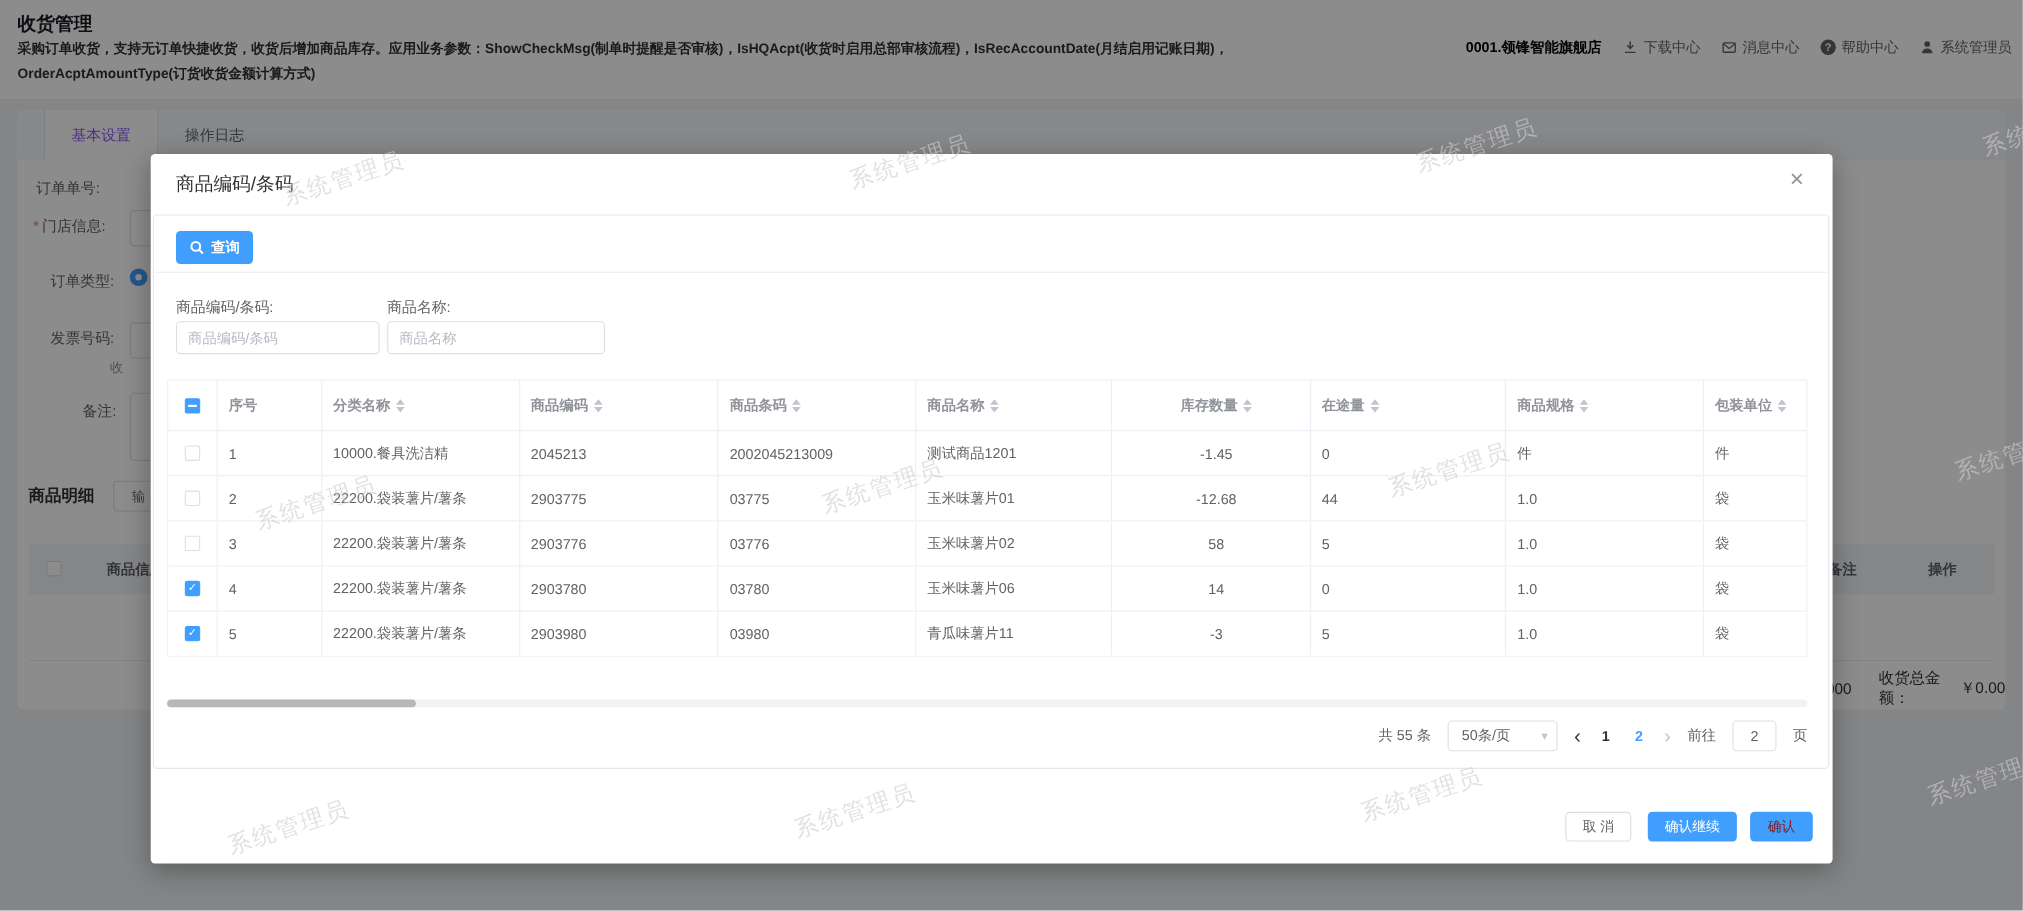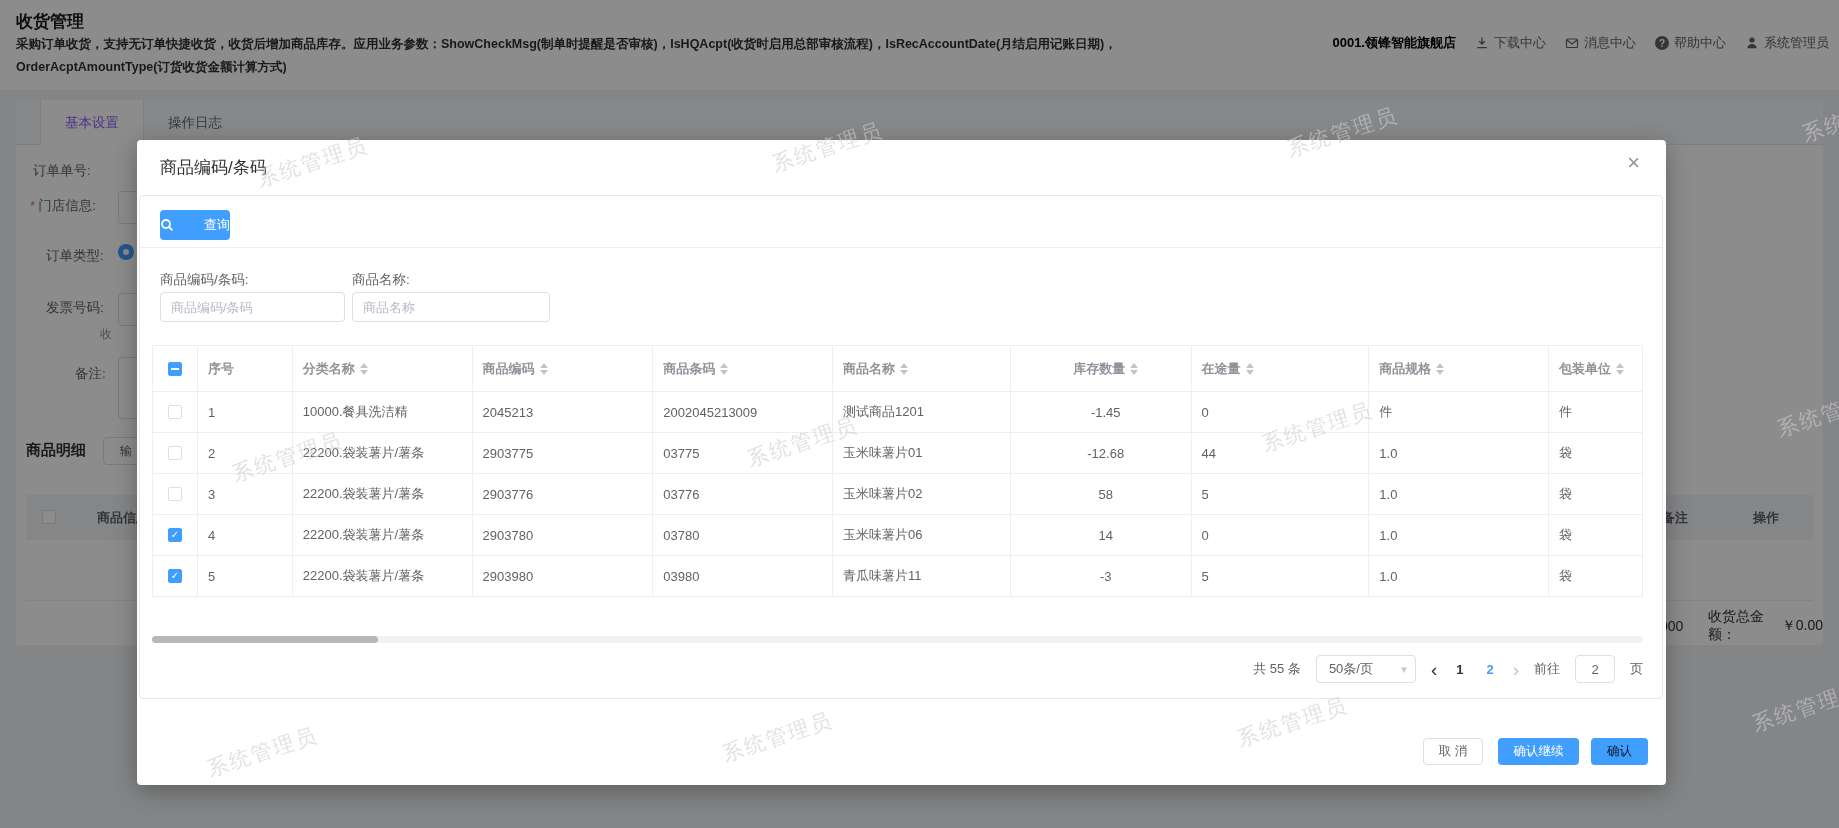--- a/index.html
+++ b/index.html
@@ -43,21 +43,21 @@
   
   .dim { position:absolute; inset:0; background:rgba(0,0,0,0.45); z-index:50; }
 
   
   .modal { position:absolute; left:137px; top:140px; width:1529px; height:645px; background:#fff; border-radius:4px;
            z-index:100; box-shadow:0 6px 24px rgba(0,0,0,0.3); }
   .m-title { position:absolute; left:23px; top:16px; font-size:17px; color:#303133; }
   .m-close { position:absolute; right:26px; top:12px; font-size:22px; color:#909399; cursor:pointer; line-height:1; font-weight:300; }
   .m-card { position:absolute; left:2px; top:55px; width:1524px; height:504px; border:1px solid #e4e7ed; border-radius:4px; background:#fff; }
   .q-btn { position:absolute; left:23px; top:70px; width:70px; height:30px; background:#409eff; border-radius:4px; color:#fff;
-           display:flex; align-items:center; justify-content:space-between; gap:6px; font-size:13px; cursor:pointer; }
+           display:flex; align-items:center; justify-content:center; gap:6px; font-size:13px; cursor:pointer;font-weight:bold; }
   .m-div1 { position:absolute; left:3px; right:4px; top:107px; border-top:1px solid #ebeef5; }
   .f-label { position:absolute; top:131px; font-size:13.5px; color:#606266; }
   .f-input { position:absolute; top:152px; height:30px; border:1px solid #dcdfe6; border-radius:4px; padding:0 10px;
              font-size:13px; color:#606266; outline:none; font-family:inherit; }
   .f-input::placeholder { color:#b4bac4; }
 
   
   .mtable { position:absolute; left:15px; top:205px; width:1491px; border:1px solid #ebeef5; }
   .t-h { display:flex; height:45px; }
   .t-r { display:flex; height:41px; border-top:1px solid #ebeef5; background:#fff; }
@@ -93,21 +93,21 @@
   .pnum { font-weight:600; cursor:pointer; padding:0 4px; color:#303133; }
   .pnum.cur { color:#409eff; }
   .pjump { width:40px; height:28px; border:1px solid #dcdfe6; border-radius:4px; text-align:center; font-size:13px;
            color:#606266; outline:none; font-family:inherit; }
 
   
   .fbtn { position:absolute; top:598px; height:27px; border-radius:4px; font-size:12.5px; display:flex; align-items:center;
           justify-content:center; cursor:pointer; }
   .b-cancel { left:1286px; width:60px; background:#fff; border:1px solid #dcdfe6; color:#606266; }
   .b-cont { left:1361px; width:81px; background:#409eff; color:#fff; }
-  .b-ok { left:1454px; width:57px; background:#409eff; color:#0f172a; }
+  .b-ok { left:1454px; width:57px; background:#409eff; color:#7f1d1d; }
 
   
   .wm-layer { position:absolute; inset:0; z-index:300; pointer-events:none; }
   .wm { position:absolute; font-size:21px; letter-spacing:2px; color:rgba(205,205,208,0.6);
         transform:rotate(-18deg); white-space:nowrap; }
 </style>
 </head>
 <body>
 
 <div class="stage">

